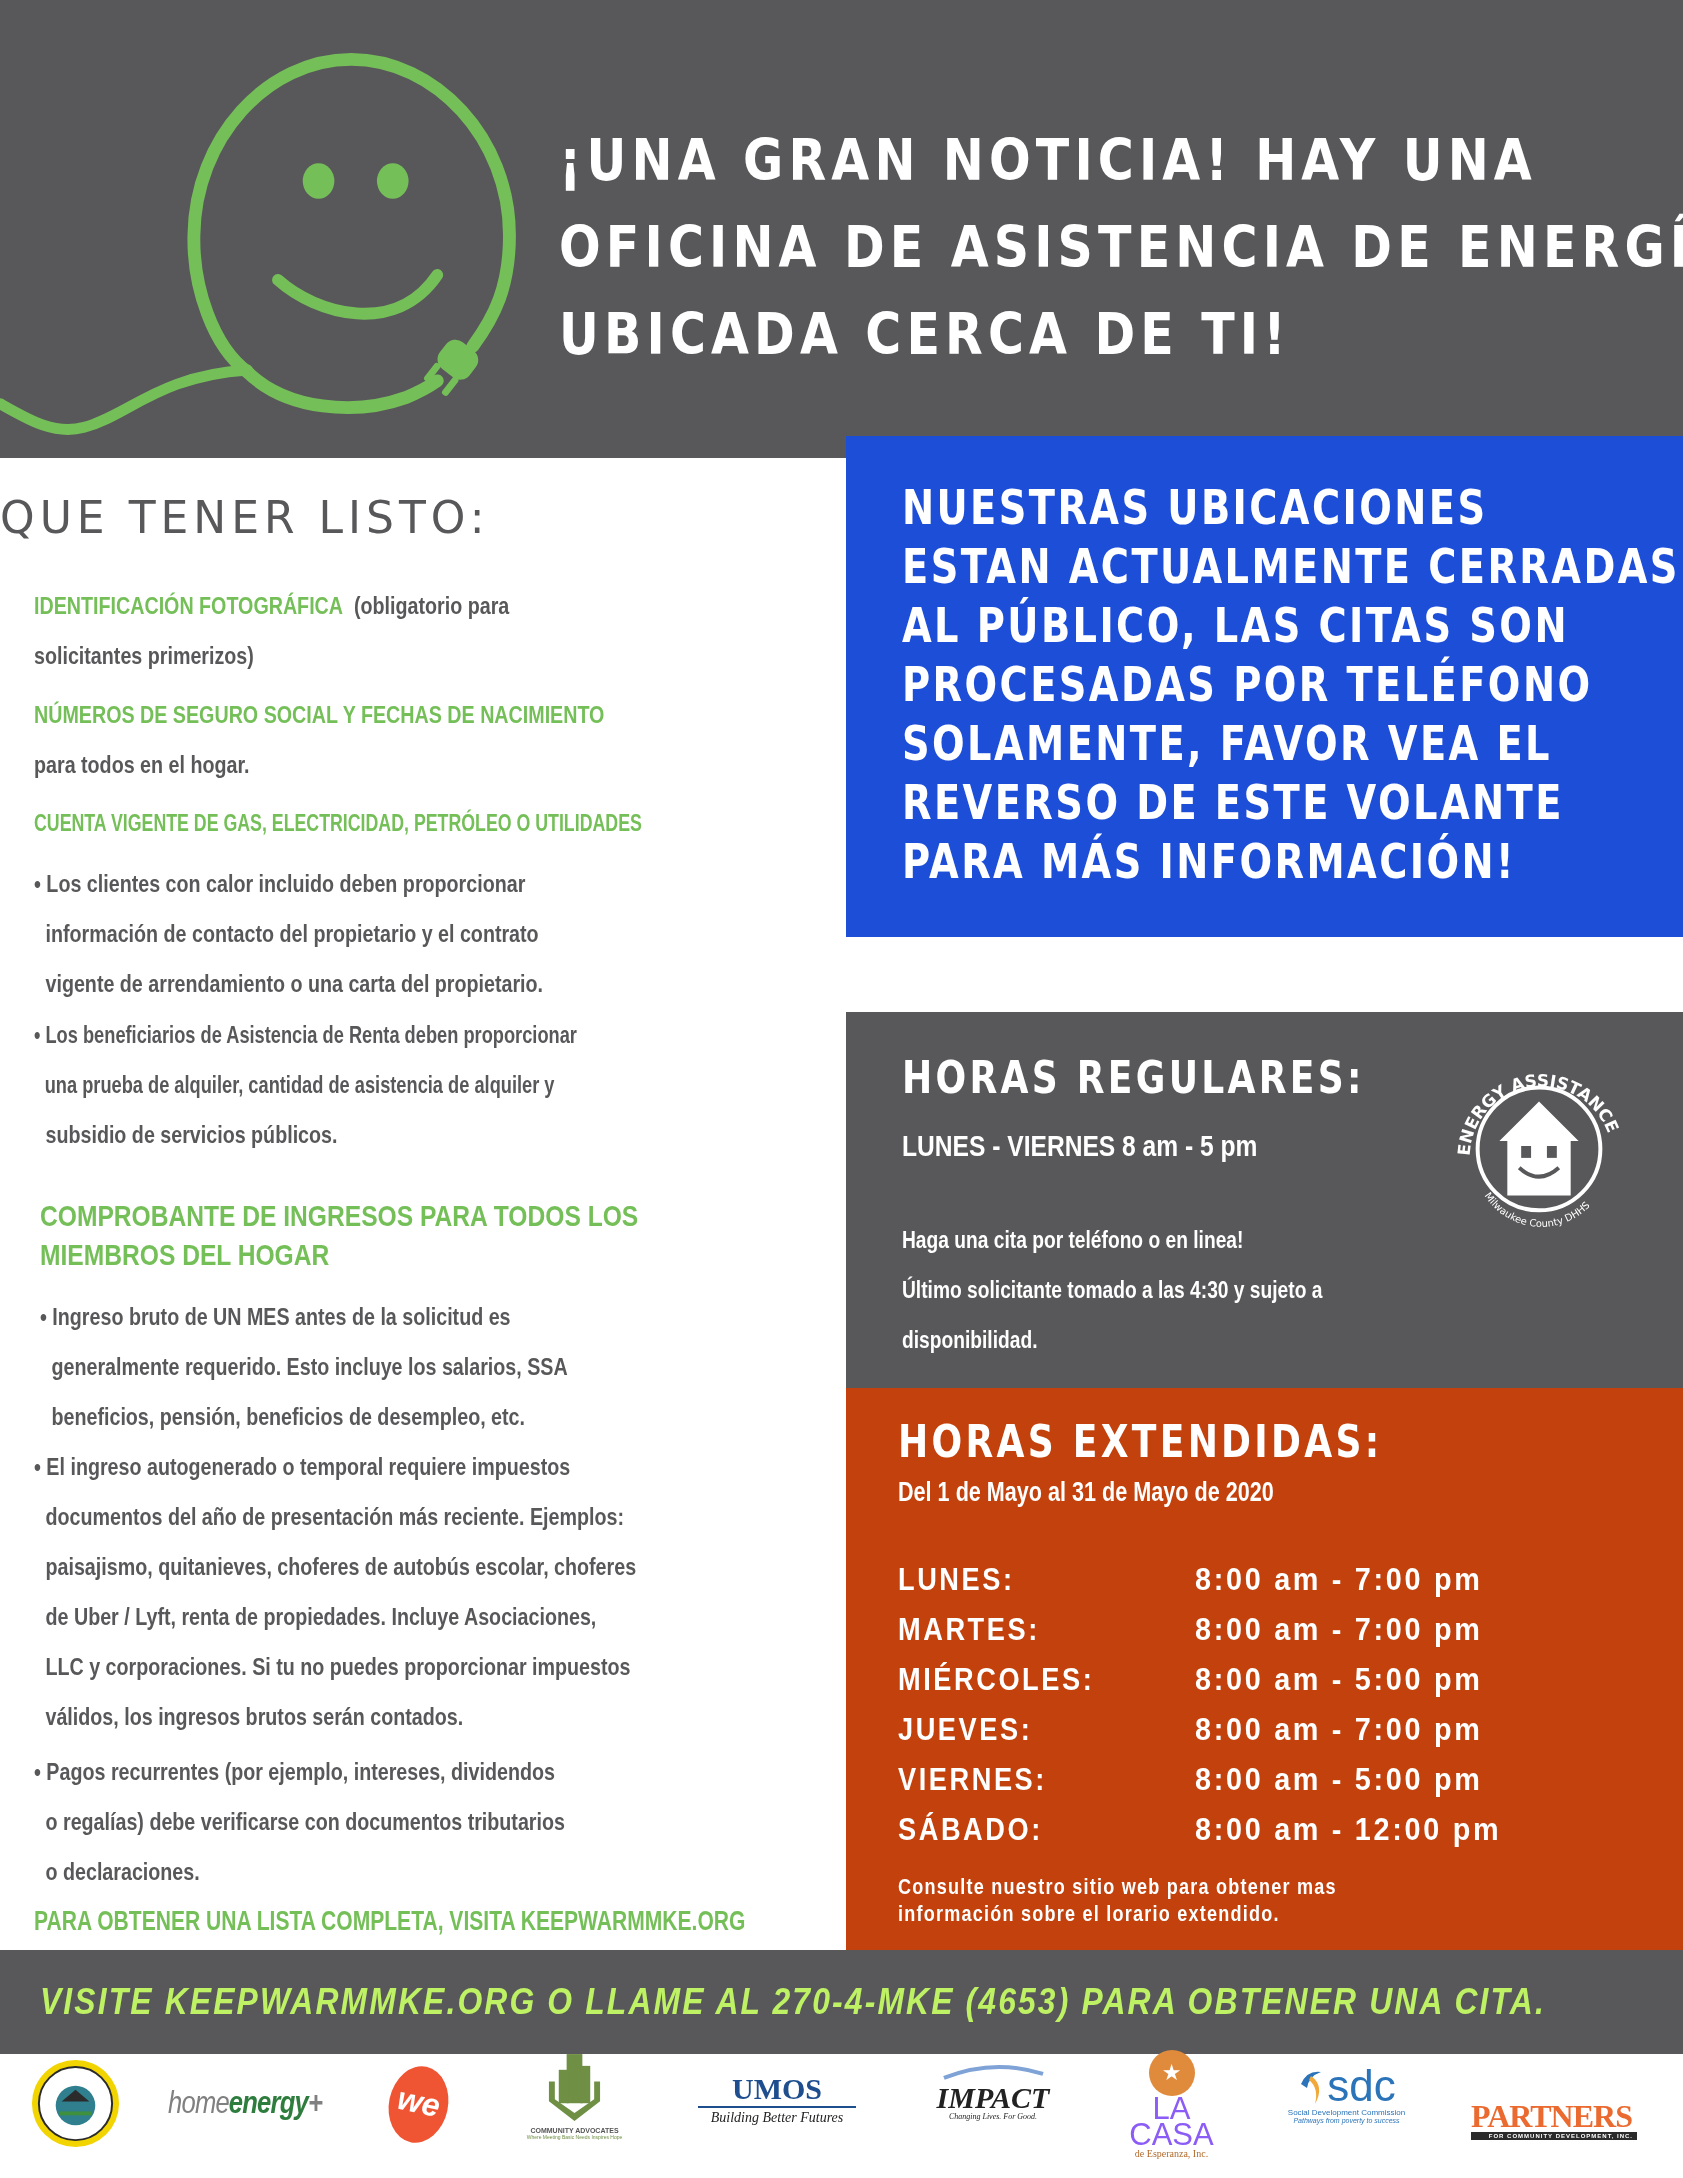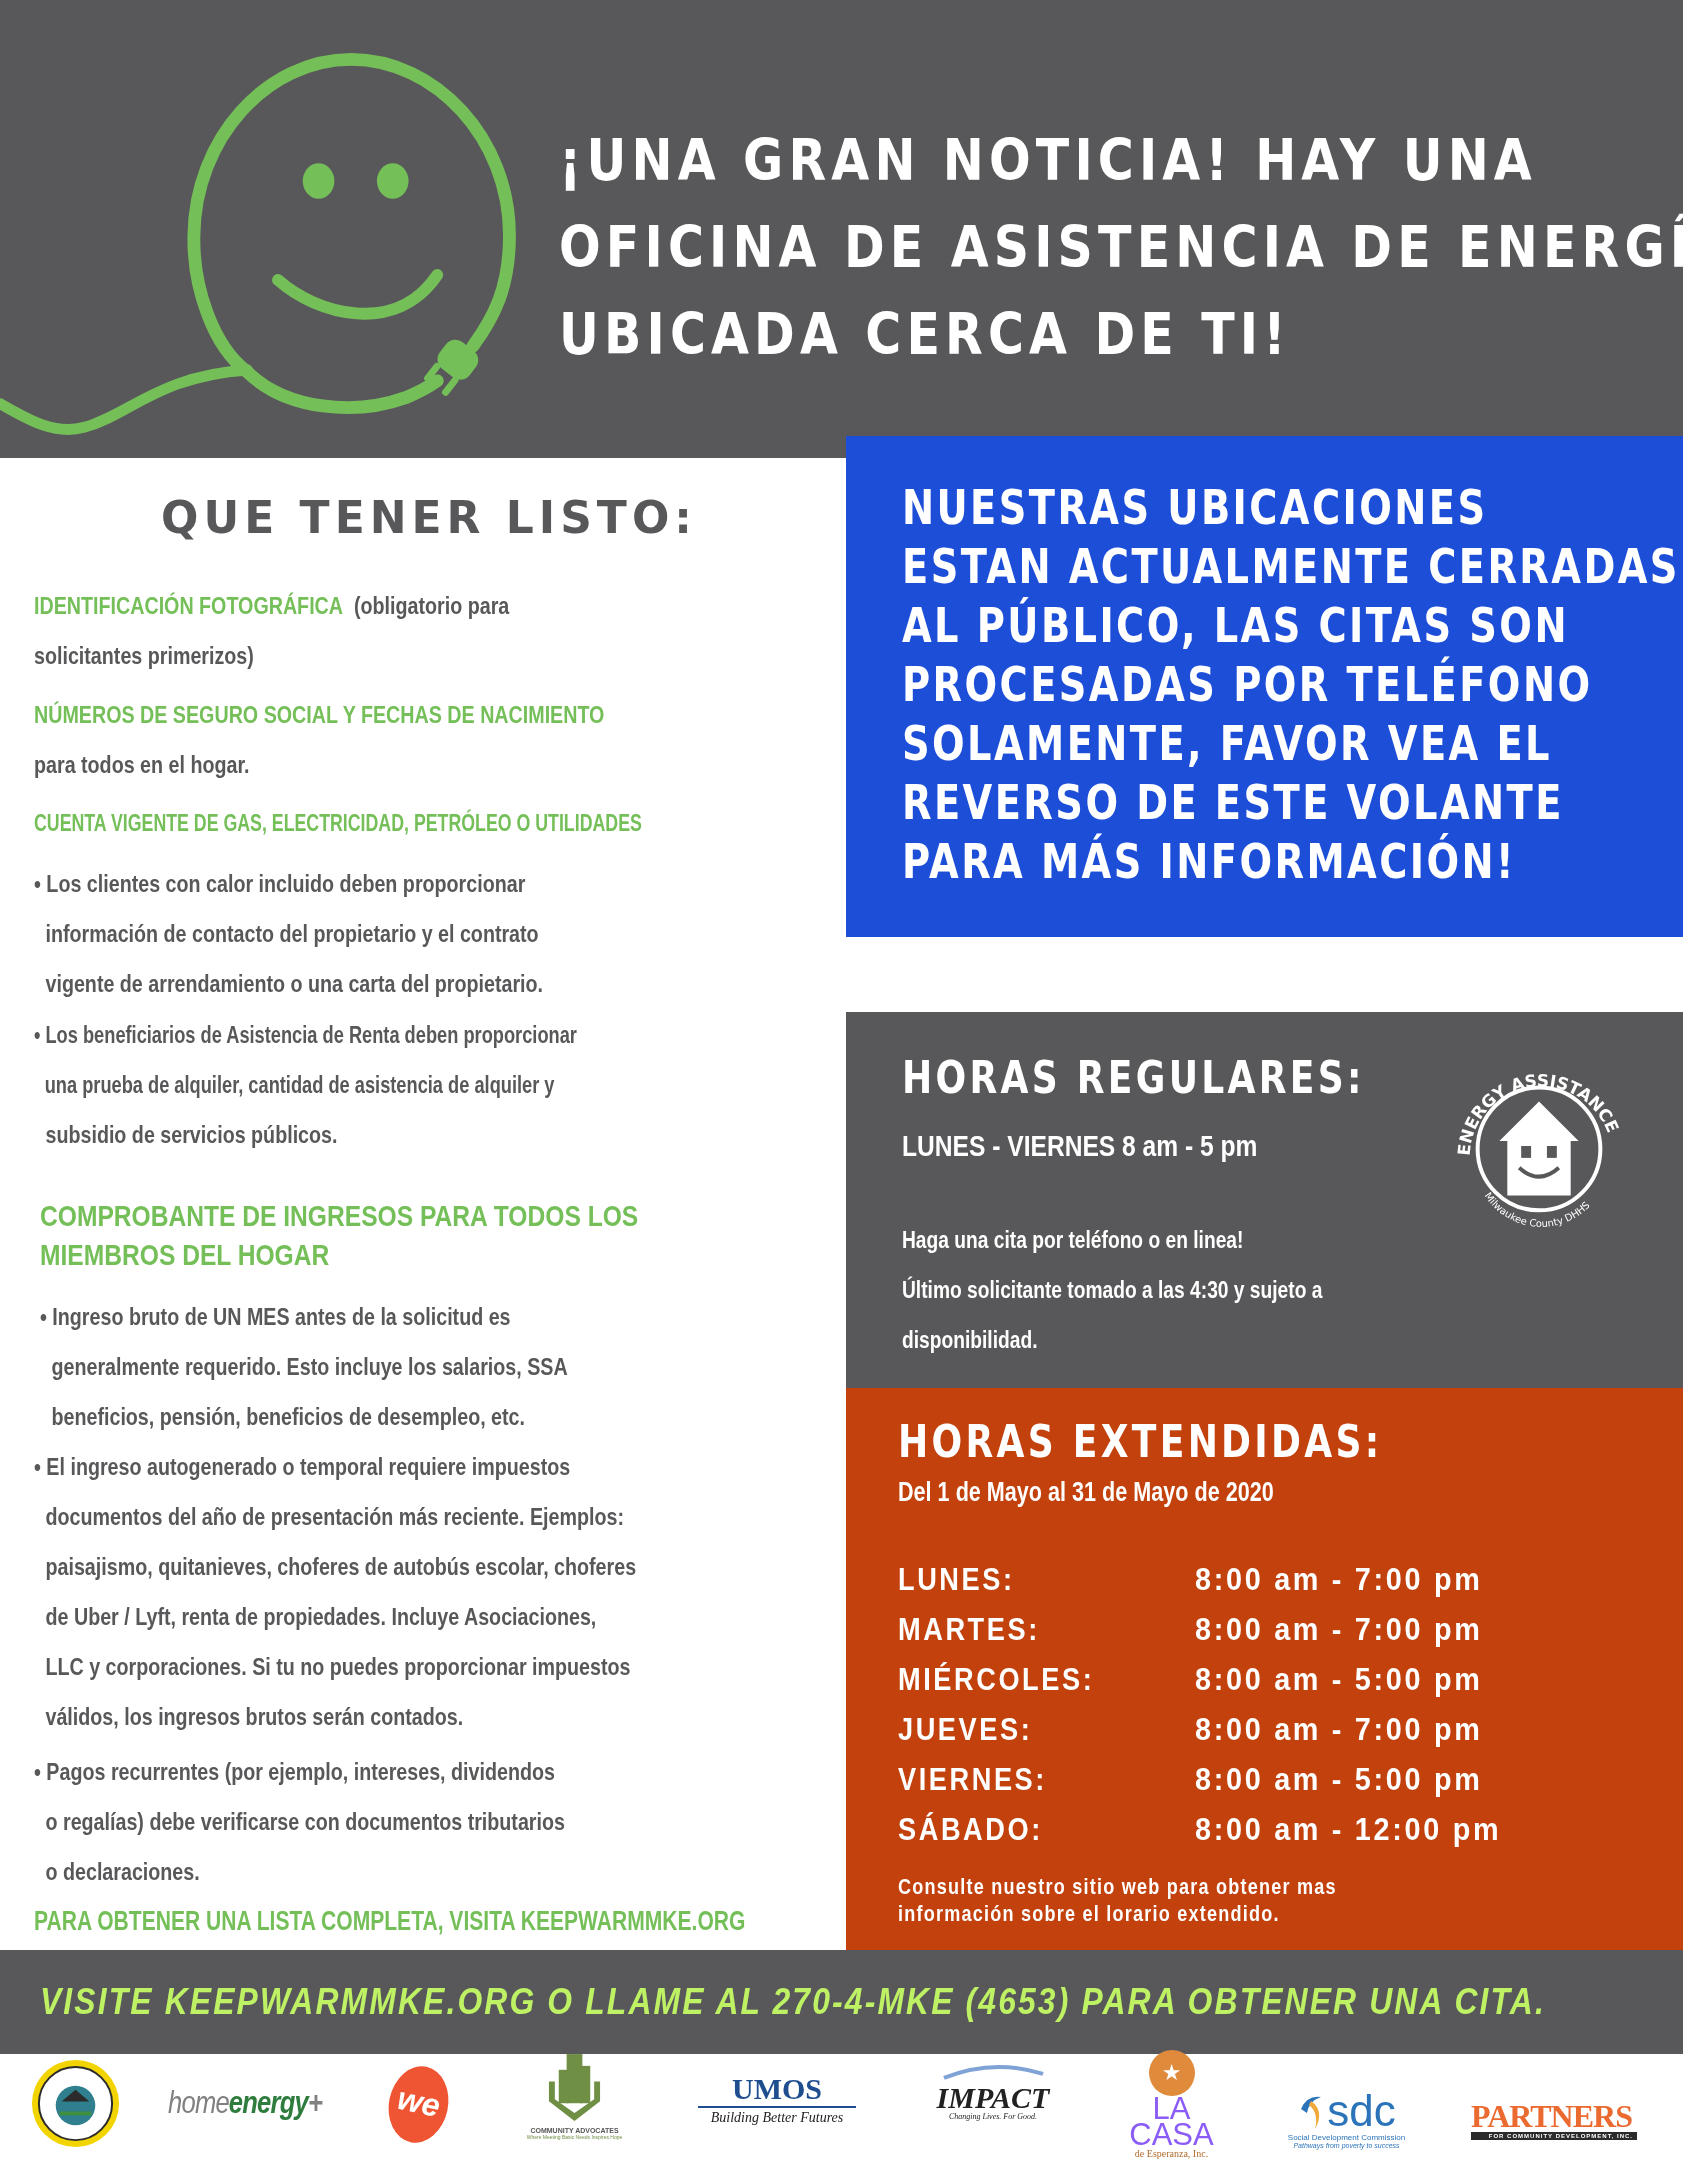--- a/index.html
+++ b/index.html
@@ -7,22 +7,22 @@
     body { position: relative; font-family: "Liberation Sans", "DejaVu Sans", sans-serif; color: #58585a; }
 
     .header { position: absolute; left: 0; top: 0; width: 1683px; height: 458px; background: #58585a; }
     .header svg.smiley { position: absolute; left: 0; top: 0; }
     .headline { position: absolute; left: 559px; top: 117px; width: 1089px; color: #ffffff;
       font-family: "DejaVu Sans", sans-serif; font-weight: bold; font-size: 57px; line-height: 87px;
       letter-spacing: 6px; text-transform: uppercase; transform: scaleX(0.86); transform-origin: left top; }
     .headline div { white-space: nowrap; }
 
     .left-col { position: absolute; left: 0; top: 458px; width: 846px; height: 1492px; background: #ffffff; }
-    .left-title { position: absolute; left: 0; width: 846px; top: 34px; text-align: center;
-      font-family: "DejaVu Sans", sans-serif; font-weight: bold; font-size: 44px; letter-spacing: 5px; color: #58585a; padding-left: 12px; }
+    .left-title { position: absolute; left: 0; width: 846px; top: 34px; text-align: left;
+      font-family: "DejaVu Sans", sans-serif; font-weight: normal; font-size: 44px; letter-spacing: 5px; color: #58585a; }
     .req { position: absolute; left: 34px; width: 792px; font-family: "Liberation Sans Narrow", "Liberation Sans", sans-serif;
       font-weight: bold; font-size: 24px; line-height: 50px; color: #58585a; }
     .req .g { color: #75bf59; }
     .req .cond { display: inline-block; transform: scaleX(0.82); transform-origin: left center; white-space: nowrap; }
     .bullet { position: absolute; left: 34px; width: 782px; font-weight: bold; font-size: 24px; line-height: 50px; color: #58585a; }
     .bullet .line { white-space: nowrap; display: block; transform: scaleX(0.82); transform-origin: left center; }
     .bullet .line.ind { padding-left: 14px; }
     .green-head { color: #75bf59; font-weight: bold; font-size: 30px; line-height: 40px; position: absolute; left: 40px;
       transform: scaleX(0.82); transform-origin: left top; white-space: nowrap; }
     .footlink { position: absolute; left: 34px; top: 1448px; color: #75bf59; font-weight: bold; font-size: 27px;
@@ -259,21 +259,21 @@
     <div style="font-family:'Liberation Serif', serif; font-style:italic; font-size:8px; color:#222;">Changing Lives. For Good.</div>
   </div>
 
   <div class="logo" style="left:1122px; top:16px; width:99px; text-align:center;">
     <div style="width:46px; height:46px; border-radius:50%; background:#e08a3c; margin:0 auto; color:#fff; font-size:22px; line-height:46px;">★</div>
     <div style="font-size:31px; color:#8b5cf6; line-height:26px;">LA CASA</div>
     <div style="font-family:'Liberation Serif', serif; font-size:10px; color:#b06a2c;">de Esperanza, Inc.</div>
   </div>
 
   <div class="logo" style="left:1282px; top:30px; width:129px; text-align:center;">
-    <div style="display:flex; align-items:center; justify-content:center;margin-top:25px;">
+    <div style="display:flex; align-items:center; justify-content:center;">
       <svg width="30" height="40" viewBox="0 0 30 40">
         <path d="M 4 18 Q 10 4 24 6 Q 12 10 10 22 Z" fill="#2b74b9"></path>
         <path d="M 14 10 Q 28 20 18 38 Q 22 22 12 14 Z" fill="#f2a93b"></path>
       </svg>
       <span style="font-size:44px; color:#2b74b9; line-height:44px;">sdc</span>
     </div>
     <div style="font-size:8px; color:#2b74b9;">Social Development Commission</div>
     <div style="font-size:7px; font-style:italic; color:#2b74b9;">Pathways from poverty to success</div>
   </div>
 

